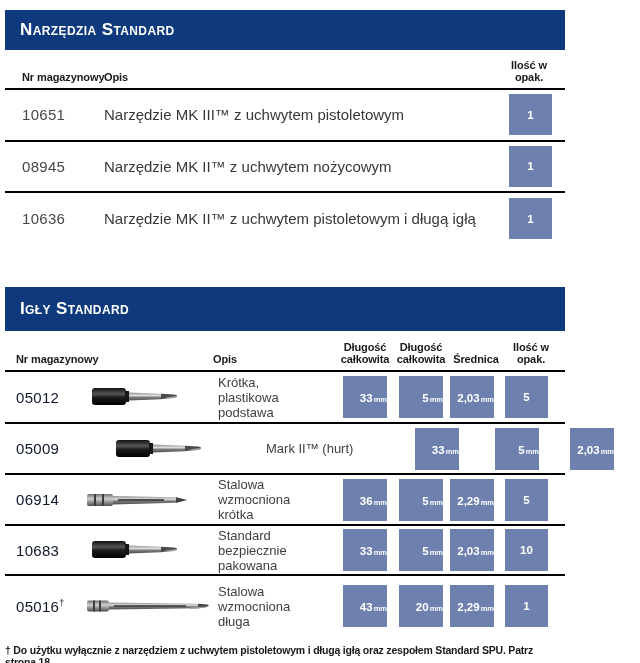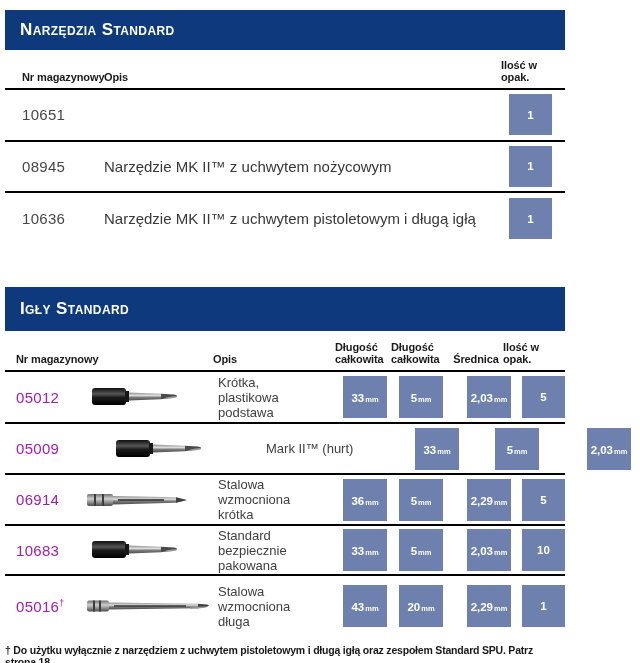--- a/index.html
+++ b/index.html
@@ -14,21 +14,21 @@
        padding-left:15px;box-sizing:border-box;text-align:center;}
   #needles .bar{height:44px;}
   .bar-title{font-variant:small-caps;font-weight:bold;font-size:17px;
              letter-spacing:.4px;color:#fff;}
 
   .heads{position:relative;border-bottom:2px solid #000;box-sizing:border-box;}
   #tools .heads{height:40px;}
   #needles .heads{height:41px;}
   .h{position:absolute;bottom:5px;font-size:11px;font-weight:bold;color:#1a1a1a;
      letter-spacing:-0.1px;white-space:nowrap;}
-  .h2{line-height:12px;white-space:normal;}
+  .h2{text-align:center;line-height:12px;white-space:normal;}
   #tools .h-nr{left:17px;}  #tools .h-opis{left:99px;}
   #tools .h-qty{left:496px;width:56px;}
   #needles .h-nr{left:11px;} #needles .h-opis{left:208px;}
   .h-lt{left:330px;width:60px;}
   .h-lu{left:386px;width:60px;}
   .h-d{left:441px;width:60px;text-align:center;}
   .h-q{left:498px;width:56px;}
 
   .row{display:flex;align-items:center;box-sizing:border-box;
        border-bottom:2px solid #000;}
@@ -38,33 +38,33 @@
   #tools .c-nr{width:82px;padding-left:17px;font-size:15px;color:#474747;
                letter-spacing:.3px;}
   #tools .c-opis{flex:1;font-size:15px;color:#383838;}
   .qty-box{width:43px;height:41px;background:var(--boxblue,#6d80ae);color:#fff;
            display:flex;align-items:center;justify-content:center;
            font-size:11.5px;font-weight:bold;flex:none;}
   #tools .qty-box{margin-left:auto;margin-right:13px;}
 
   #needles .r1{height:52px;} #needles .r2{height:51px;gap:24px;} #needles .r3{height:51px;}
   #needles .r4{height:50px;} #needles .r5{height:60px;}
-  #needles .c-nr{width:70px;padding-left:11px;font-size:15px;color:#a21caf;
+  #needles .c-nr{width:70px;padding-left:11px;font-size:15px;color:#0f172a;
                  letter-spacing:.3px;flex:none;}
   .sup{font-size:9px;vertical-align:super;}
   .c-img{width:132px;flex:none;display:flex;align-items:center;}
   .c-img svg{display:block;}
   .img-black{margin-left:5px;}
   .c-opis{width:125px;flex:none;font-size:13px;line-height:15px;color:#404040;}
   .c-opis .txt{display:inline-block;max-width:96px;}
   .mm-box{width:44px;height:42px;background:var(--boxblue,#6d80ae);color:#fff;
-          text-align:center;line-height:42px;flex:none;white-space:nowrap;}
+          text-align:right;line-height:42px;flex:none;white-space:nowrap;}
   .mm-box .v{font-size:11.5px;font-weight:bold;}
   .mm-box .u{font-size:7.5px;font-weight:bold;margin-left:1px;}
-  .b-lu{margin-left:12px;} .b-d{margin-left:24px;}
+  .b-lu{margin-left:12px;} .b-d{margin-left:7px;}
   #needles .qty-box{margin-left:11px;height:42px;}
 
   .footnote{position:absolute;left:5px;top:644px;width:552px;font-size:10.5px;
             font-weight:bold;letter-spacing:-0.2px;color:#181818;}
   .defs-holder{position:absolute;width:0;height:0;overflow:hidden;}
 </style>
 </head>
 <body>
 
 <svg class="defs-holder" aria-hidden="true">
@@ -120,20 +120,21 @@
       <span class="bar-title">Narzędzia Standard</span>
     </div>
     <div class="heads">
       <span class="h h-nr">Nr magazynowy</span>
       <span class="h h-opis">Opis</span>
       <span class="h h2 h-qty"><span>Ilość w</span><br><span>opak.</span></span>
     </div>
 
     <div class="row">
       <span class="c-nr">10651</span>
+      <span class="c-opis">Narzędzie MK III™ z uchwytem pistoletowym</span>
       <span class="qty-box">1</span>
     </div>
     <div class="row">
       <span class="c-nr">08945</span>
       <span class="c-opis">Narzędzie MK II™ z uchwytem nożycowym</span>
       <span class="qty-box">1</span>
     </div>
     <div class="row last">
       <span class="c-nr">10636</span>
       <span class="c-opis">Narzędzie MK II™ z uchwytem pistoletowym i długą igłą</span>

